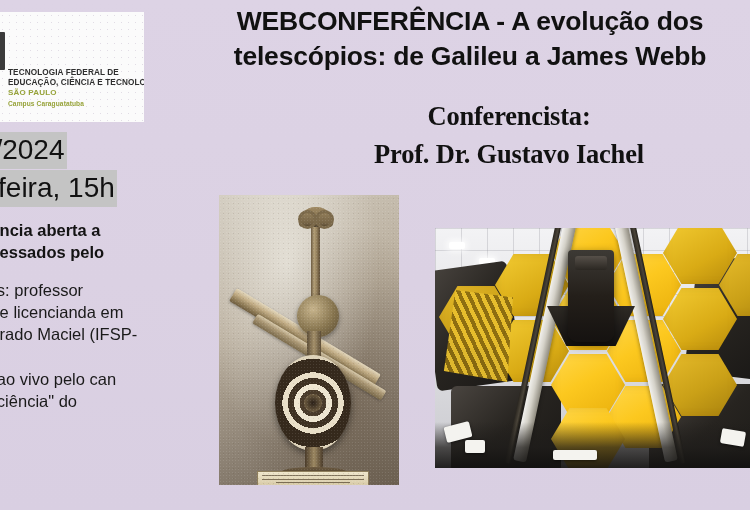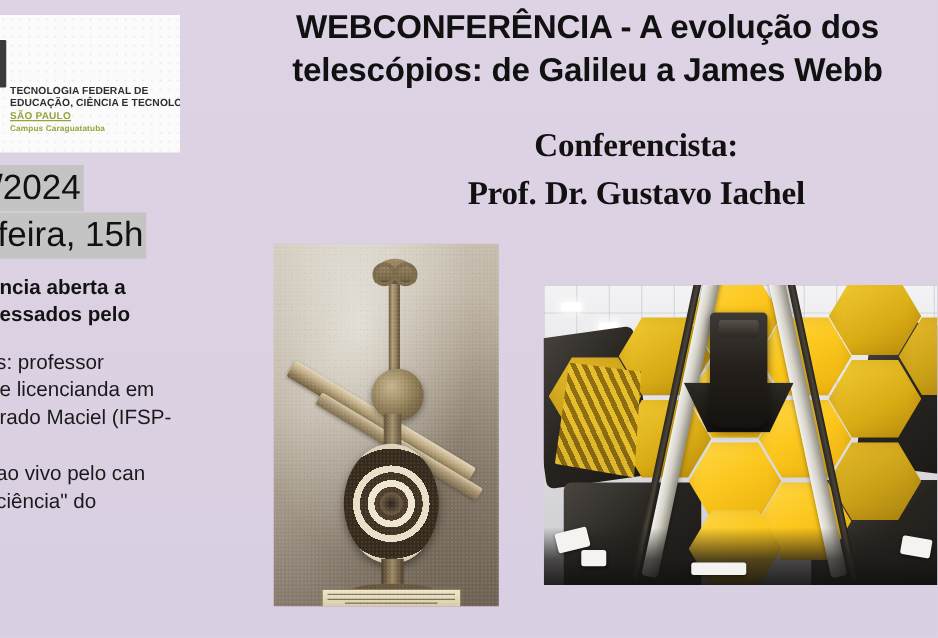--- a/index.html
+++ b/index.html
@@ -65,21 +65,20 @@
     color: #2f2f2f;
     letter-spacing: .1px;
     white-space: nowrap;
   }
   .logo-l3 {
     font-size: 8px;
     font-weight: 700;
     color: #97a33a;
     letter-spacing: .2px;
     margin-top: 1px;
-    text-decoration: underline;
   }
   .logo-l4 {
     font-size: 6.6px;
     font-weight: 700;
     color: #97a33a;
     letter-spacing: .1px;
     margin-top: 2px;
   }
 
   

